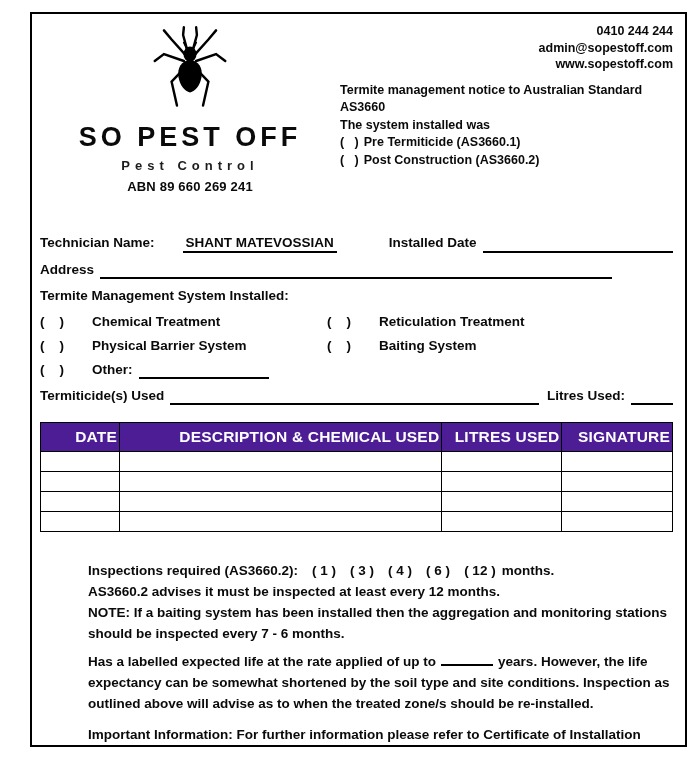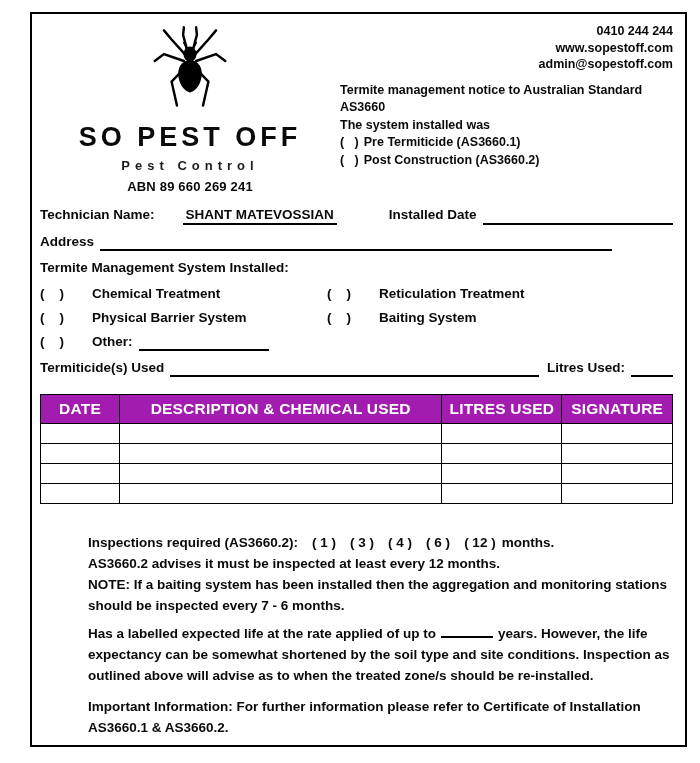--- a/index.html
+++ b/index.html
@@ -25,31 +25,31 @@
   .contact { text-align:right; font-weight:700; font-size:12.5px; line-height:1.32; }
   .notice { margin-top:9px; font-weight:700; font-size:12.5px; line-height:1.4; }
   .notice-option .box { white-space:pre; margin-right:5px; }
 
   
   .form-lines { margin-top:13px; font-weight:700; font-size:13.5px; }
   .line { display:flex; align-items:baseline; margin-bottom:9px; min-height:17px; }
   .fill { flex:1; border-bottom:2px solid #000; height:15px; align-self:flex-end; }
   .fill-fixed { display:inline-block; border-bottom:2px solid #000; height:15px; align-self:flex-end; }
   .uname { border-bottom:2px solid #000; padding:0 3px 1px 3px; margin-left:28px; }
-  .gap-lg { margin-left:52px; margin-right:6px; }
+  .gap-lg { margin-left:52px; margin-right:6px;margin-top:28px; }
   .mr6 { margin-right:6px; }
 
   .optgrid { display:grid; grid-template-columns:52px 235px 52px 1fr; margin-bottom:9px; font-weight:700; font-size:13.5px; }
   .optgrid .box { white-space:pre; }
 
   
   table.treatments { width:100%; border-collapse:collapse; margin-top:17px; table-layout:fixed; }
   table.treatments th {
-    background:#a21caf; color:#fff; font-size:15.5px; font-weight:700;
-    letter-spacing:0.2px; padding:5px 2px 5px 2px; border:1.5px solid #000; text-align:center;
+    background:#4c1d95; color:#fff; font-size:15.5px; font-weight:700;
+    letter-spacing:0.2px; padding:5px 2px 5px 2px; border:1.5px solid #000; text-align:right;
   }
   table.treatments td { border:1.5px solid #000; height:20px; background:#fff; }
   col.c-date { width:12.5%; } col.c-desc { width:51%; } col.c-litres { width:19%; } col.c-sig { width:17.5%; }
 
   
   .notes { margin-top:28px; font-weight:700; font-size:13.5px; line-height:21px;margin-left:48px; }
   .notes p { margin:0 0 7px 0; }
   .notes p.mb10 { margin-bottom:10px; }
   .interval { white-space:pre; margin-left:14px; }
   .suffix { margin-left:6px; }
@@ -84,22 +84,22 @@
           <path d="M60,46 C71,46 77,56 75,68 C73,79 67,86 60,88 C53,86 47,79 45,68 C43,56 49,46 60,46 Z" fill="#000"></path>
         </svg>
         <div class="brand-name">SO PEST OFF</div>
         <div class="brand-tagline">Pest Control</div>
         <div class="brand-abn">ABN 89 660 269 241</div>
       </div>
 
       <div class="header-right">
         <div class="contact">
           <div>0410 244 244</div>
+          <div>admin@sopestoff.com</div>
           <div>www.sopestoff.com</div>
-          <div>admin@sopestoff.com</div>
         </div>
         <div class="notice">
           <div>Termite management notice to Australian Standard</div>
           <div>AS3660</div>
           <div>The system installed was</div>
           <div class="notice-option">
             <span class="box">(   )</span><span>Pre Termiticide (AS3660.1)</span>
           </div>
           <div class="notice-option">
             <span class="box">(   )</span><span>Post Construction (AS3660.2)</span>

